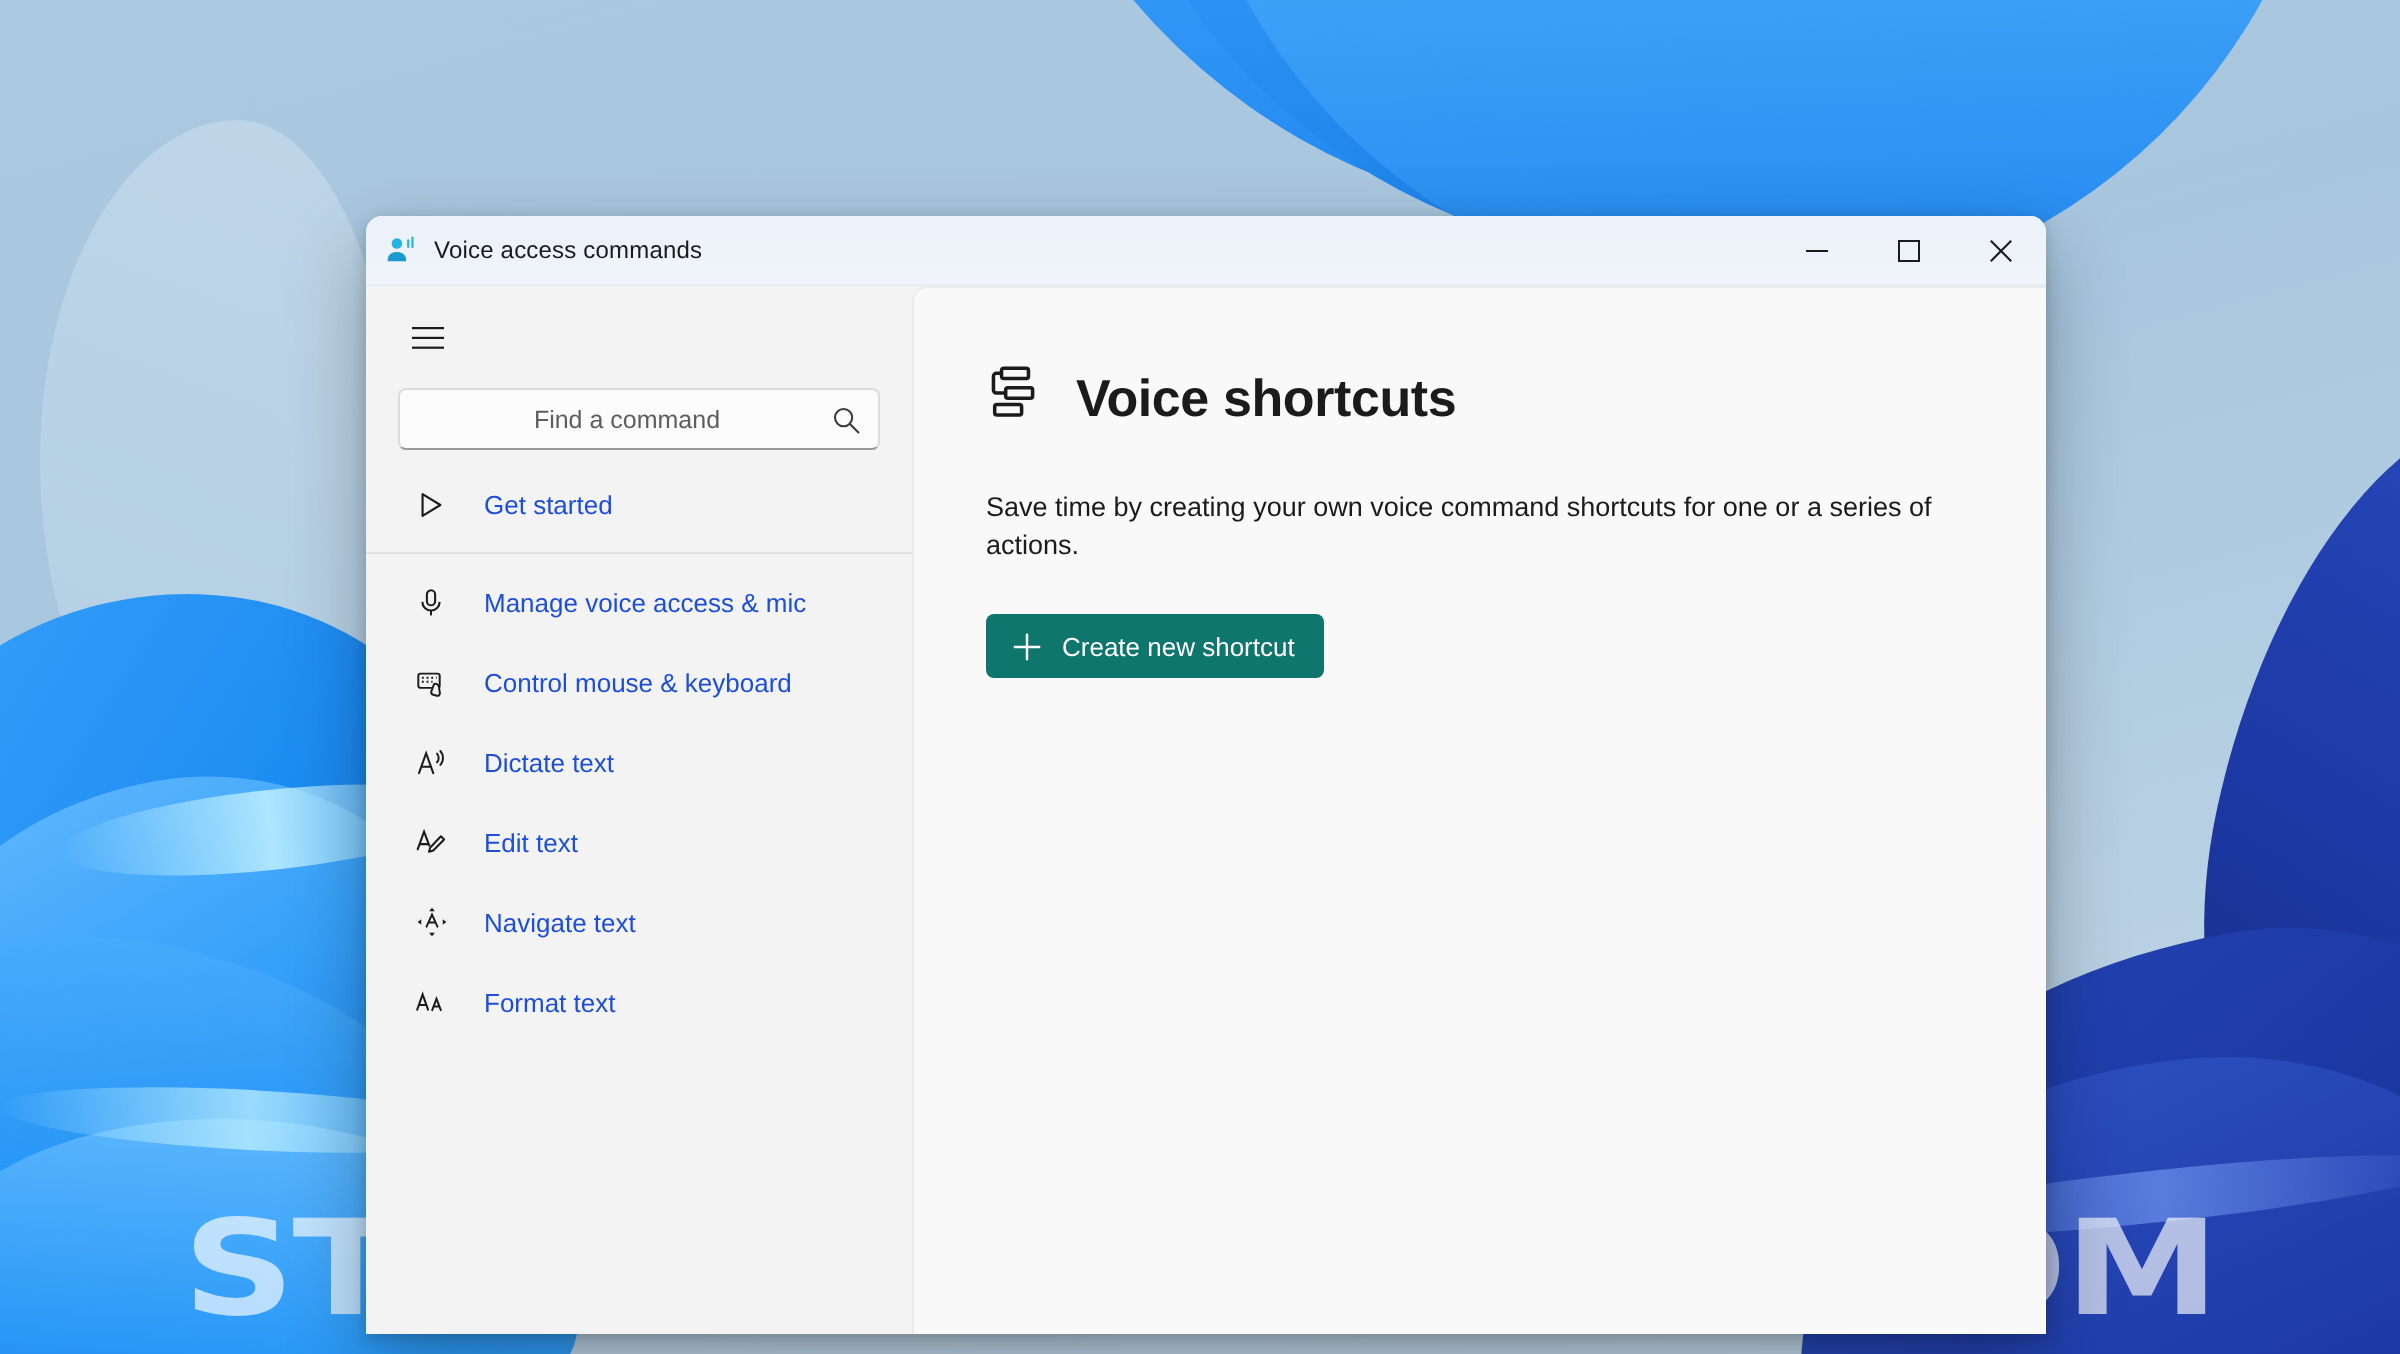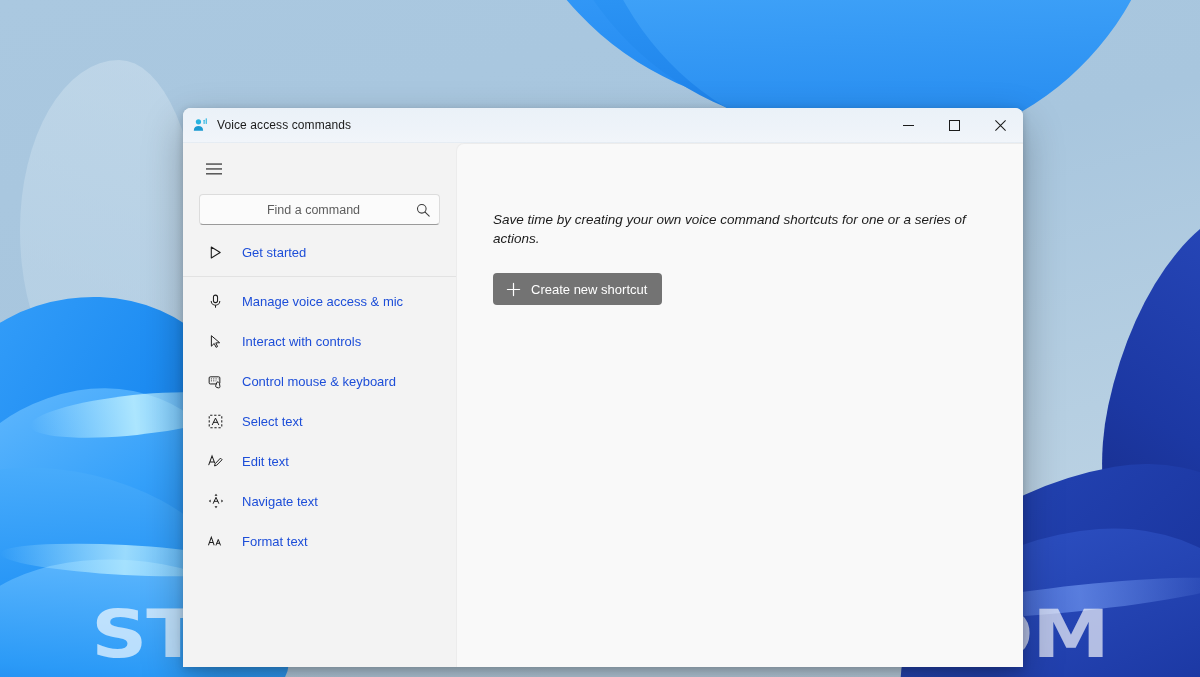--- a/index.html
+++ b/index.html
@@ -157,25 +157,24 @@
     flex:1; background:#f9f9f9;
     border-radius:8px 0 0 0;
     border-left:1px solid #ececec; border-top:1px solid #ececec;
     padding:38px 36px 0 36px; min-width:0;
   }
   #page-head{ display:flex; align-items:center; gap:16px; }
   #page-title{ font-size:26px; font-weight:600; color:#1b1b1b; letter-spacing:-.2px; }
   #page-desc{
     margin-top:28px; font-size:13.5px; line-height:1.42; color:#1b1b1b;
     max-width:492px;
-    font-style:italic;
   }
   #create-btn{
     margin-top:25px; height:32px;
-    background:#737373; color:#ffffff;
+    background:#0f766e; color:#ffffff;
     border:none; border-radius:4px;
     display:inline-flex; align-items:center; gap:10px;
     padding:0 15px 0 13px; cursor:default;
     font-family:"Liberation Sans", sans-serif; font-size:13px;
   }
 </style>
 </head>
 <body>
 
 <div id="desktop">
@@ -269,52 +268,45 @@
               <svg width="15" height="15" viewBox="0 0 16 16">
                 <rect x="5.8" y="1.2" width="4.4" height="8" rx="2.2" fill="none" stroke="#1b1b1b" stroke-width="1.1"></rect>
                 <path d="M3.4 7.4 a4.6 4.6 0 0 0 9.2 0" fill="none" stroke="#1b1b1b" stroke-width="1.1"></path>
                 <path d="M8 12.1 V14.6" stroke="#1b1b1b" stroke-width="1.1"></path>
               </svg>
             </span>
             <span class="nav-lbl">Manage voice access &amp; mic</span>
           </div>
 
 
-          <div class="nav-item">
-            <span class="nav-ico">
-              <svg width="15" height="15" viewBox="0 0 16 16">
-                <path d="M3.6 1.8 L3.6 13.0 L6.6 10.1 L8.6 14.2 L10.2 13.4 L8.3 9.5 L12.4 9.3 Z" fill="none" stroke="#1b1b1b" stroke-width="1.05" stroke-linejoin="round"></path>
-              </svg>
-            </span>
-            <span class="nav-lbl">Interact with controls</span>
-          </div>
 
 
           <div class="nav-item">
             <span class="nav-ico">
               <svg width="16" height="15" viewBox="0 0 17 16">
                 <rect x="1.2" y="3.0" width="11.4" height="7.6" rx="1.2" fill="none" stroke="#1b1b1b" stroke-width="1.05"></rect>
                 <path d="M3.1 5.2 H4.1 M5.6 5.2 H6.6 M8.1 5.2 H9.1 M10.6 5.2 H11.0" stroke="#1b1b1b" stroke-width="1"></path>
                 <path d="M3.1 7.3 H4.1 M5.6 7.3 H6.6 M8.1 7.3 H8.8" stroke="#1b1b1b" stroke-width="1"></path>
                 <path d="M9.6 8.6 c1.2-.6 2.4 .3 2.6 1.6 l.5 3.1 c.15 1.0 -.7 1.7 -1.6 1.5 l-1.9-.5 c-.8-.2 -1.2-.9 -1.1-1.7 z" fill="#f3f3f3" stroke="#1b1b1b" stroke-width="1.05" stroke-linejoin="round"></path>
               </svg>
             </span>
             <span class="nav-lbl">Control mouse &amp; keyboard</span>
           </div>
 
-
           <div class="nav-item">
             <span class="nav-ico">
               <svg width="15" height="15" viewBox="0 0 16 16">
-                <rect x="1.3" y="1.3" width="13.4" height="13.4" rx="1" fill="none" stroke="#1b1b1b" stroke-width="1.1" stroke-dasharray="2.4 1.9"></rect>
-                <path d="M4.6 11.4 L8.0 4.4 L11.4 11.4 M5.9 8.9 H10.1" fill="none" stroke="#1b1b1b" stroke-width="1.05" stroke-linecap="round"></path>
-              </svg>
-            </span>
-            <span class="nav-lbl">Select text</span>
-          </div>
+                <path d="M1.6 13.4 L5.4 2.8 L9.2 13.4 M3.0 10.0 H7.8" fill="none" stroke="#1b1b1b" stroke-width="1.1" stroke-linecap="round"></path>
+                <path d="M11.2 3.0 a3.4 3.4 0 0 1 0 4.6" fill="none" stroke="#1b1b1b" stroke-width="1.05" stroke-linecap="round"></path>
+                <path d="M13.0 1.6 a5.6 5.6 0 0 1 0 7.4" fill="none" stroke="#1b1b1b" stroke-width="1.05" stroke-linecap="round"></path>
+              </svg>
+            </span>
+            <span class="nav-lbl">Dictate text</span>
+          </div>
+
 
           <div class="nav-item">
             <span class="nav-ico">
               <svg width="15" height="15" viewBox="0 0 16 16">
                 <path d="M0.9 11.4 L4.3 2.0 L7.1 9.4 M2.2 8.6 H6.0" fill="none" stroke="#1b1b1b" stroke-width="1.1" stroke-linecap="round"></path>
                 <path d="M13.3 4.4 L15.0 6.1 L9.2 12.0 L6.9 12.7 L7.6 10.4 Z" fill="none" stroke="#1b1b1b" stroke-width="1.05" stroke-linejoin="round"></path>
               </svg>
             </span>
             <span class="nav-lbl">Edit text</span>
           </div>
@@ -340,20 +332,31 @@
               </svg>
             </span>
             <span class="nav-lbl">Format text</span>
           </div>
 
         </div>
       </div>
 
       <div id="content">
 
+        <div id="page-head">
+          <span>
+            <svg width="29" height="29" viewBox="0 0 28 28">
+              <rect x="7.5" y="2.0" width="13.0" height="5.0" rx="1.1" fill="none" stroke="#1b1b1b" stroke-width="1.7"></rect>
+              <rect x="9.5" y="11.5" width="13.0" height="5.0" rx="1.1" fill="none" stroke="#1b1b1b" stroke-width="1.7"></rect>
+              <rect x="4.2" y="19.6" width="13.0" height="5.0" rx="1.1" fill="none" stroke="#1b1b1b" stroke-width="1.7"></rect>
+              <path d="M7.5 4.5 H5.0 a1.4 1.4 0 0 0 -1.4 1.4 V12.6 a1.4 1.4 0 0 0 1.4 1.4 H9.5" fill="none" stroke="#1b1b1b" stroke-width="1.7"></path>
+            </svg>
+          </span>
+          <span id="page-title">Voice shortcuts</span>
+        </div>
 
         <div id="page-desc">Save time by creating your own voice command shortcuts for one or a series of actions.</div>
 
         <button id="create-btn">
           <svg width="15" height="15" viewBox="0 0 16 16">
             <path d="M8 1.5 V14.5 M1.5 8 H14.5" stroke="#ffffff" stroke-width="1.3" stroke-linecap="round"></path>
           </svg>
           <span>Create new shortcut</span>
         </button>
 

